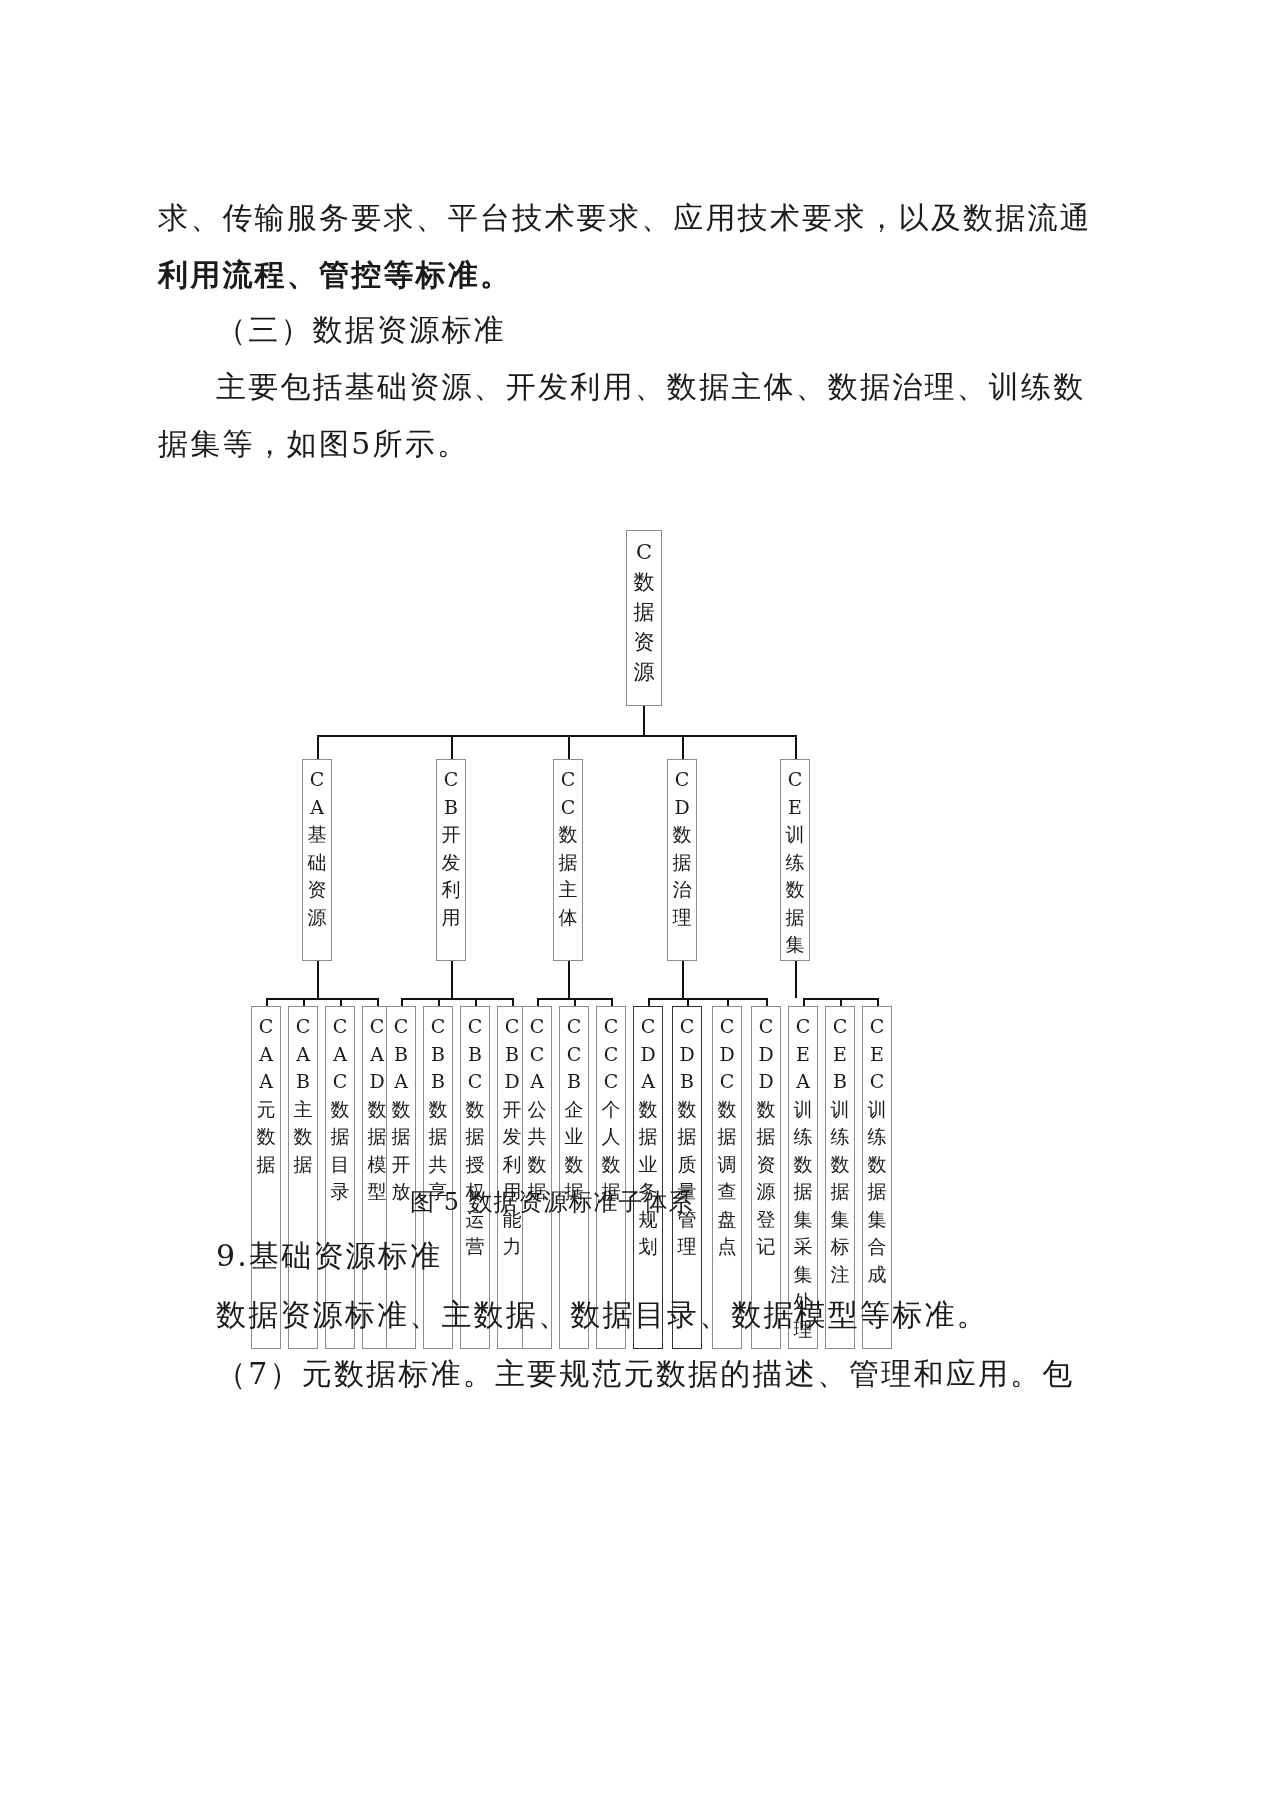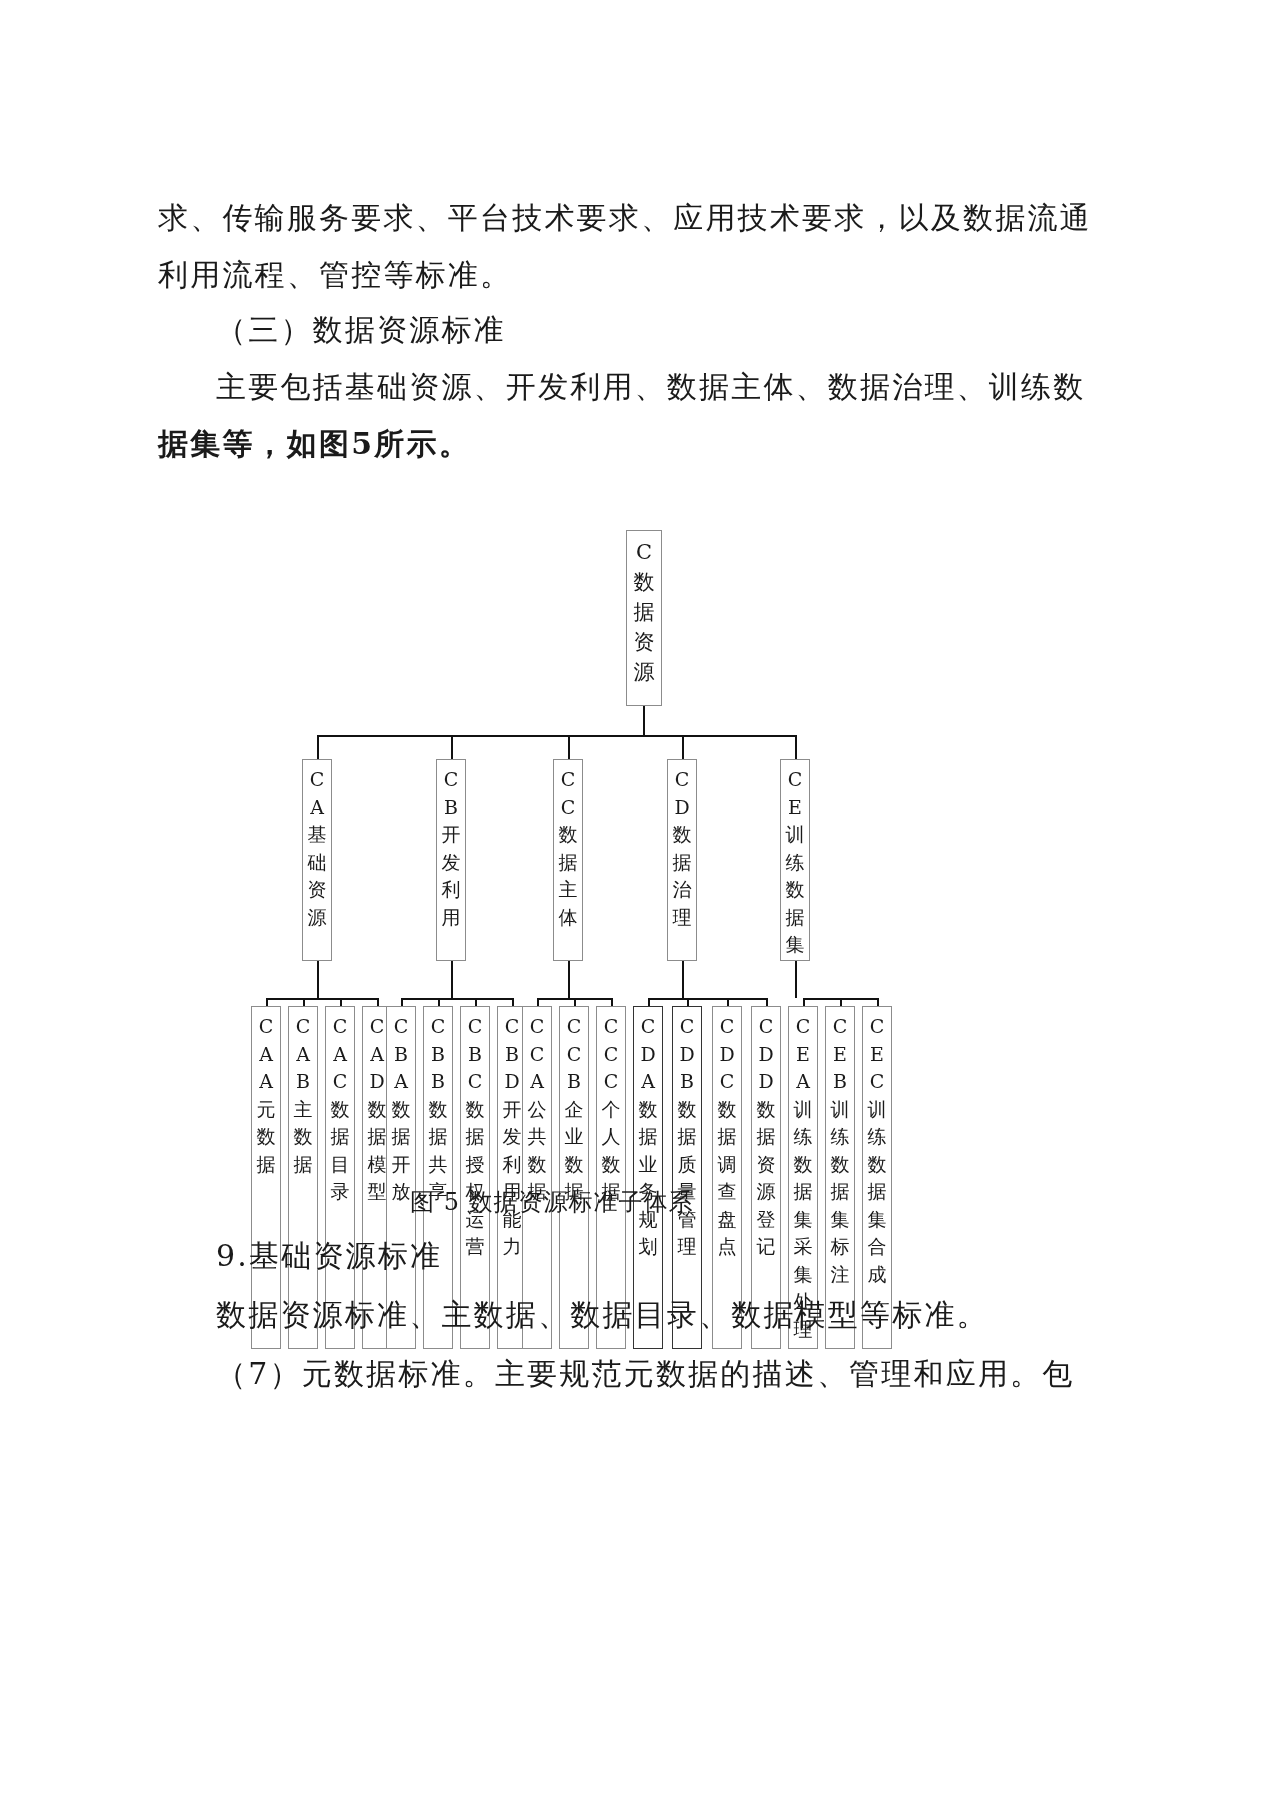--- a/index.html
+++ b/index.html
@@ -13,24 +13,24 @@
   .box span { display:block; font-size:19px; line-height:27.5px; text-align:center; width:100%; }
   .box.root span { font-size:21px; line-height:30px; }
   .h { position:absolute; height:2px; background:#111; }
   .v { position:absolute; width:2px; background:#111; }
   .caption { position:absolute; font-size:24px; line-height:30px; white-space:nowrap; letter-spacing:1px; }
 </style>
 </head>
 <body>
 
 <div class="line" style="top:198px;left:150px;">求、传输服务要求、平台技术要求、应用技术要求，以及数据流通</div>
-<div class="line" style="top:255px;left:150px;">利用流程、管控等标准。</div>
+<div class="line" style="top:255px;left:150px;font-weight:bold;">利用流程、管控等标准。</div>
 <div class="line" style="top:310px;left:208px;">（三）数据资源标准</div>
 <div class="line" style="top:367px;left:208px;font-family:Liberation Serif, serif;">主要包括基础资源、开发利用、数据主体、数据治理、训练数</div>
-<div class="line" style="top:424px;left:150px;font-weight:bold;">据集等，如图5所示。</div>
+<div class="line" style="top:424px;left:150px;">据集等，如图5所示。</div>
 
 <div id="diagram">
     <div class="box root" style="left: 626px; top: 530px; width: 36px; height: 176px;">
       <span>C</span>
       <span>数</span>
       <span>据</span>
       <span>资</span>
       <span>源</span>
     </div>
     <div class="v" style="left: 643px; top: 706px; height: 29px;"></div>

